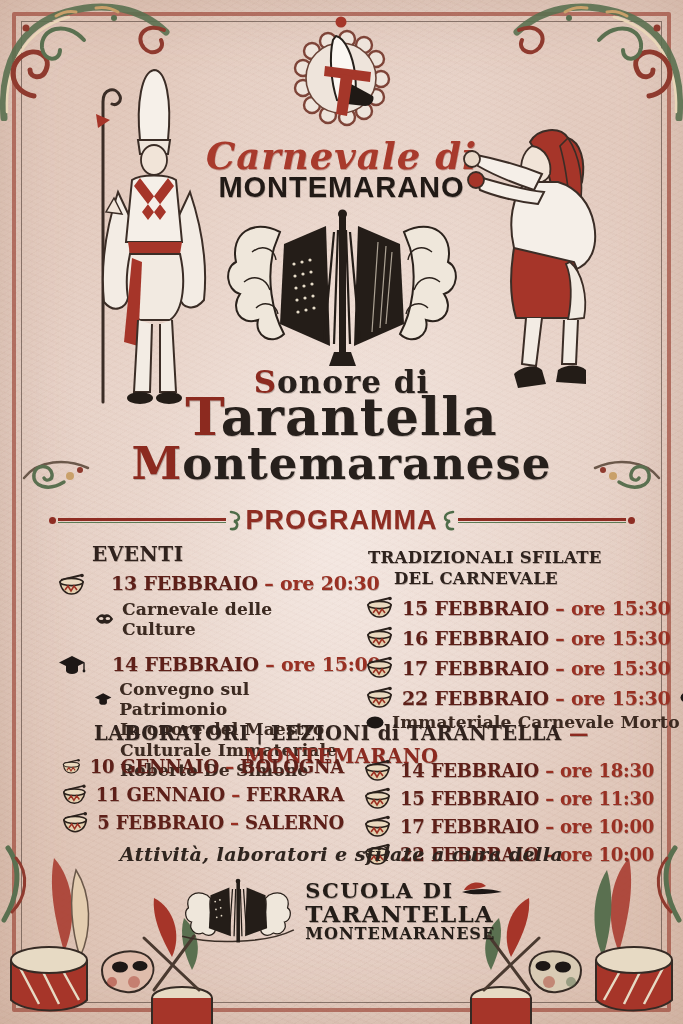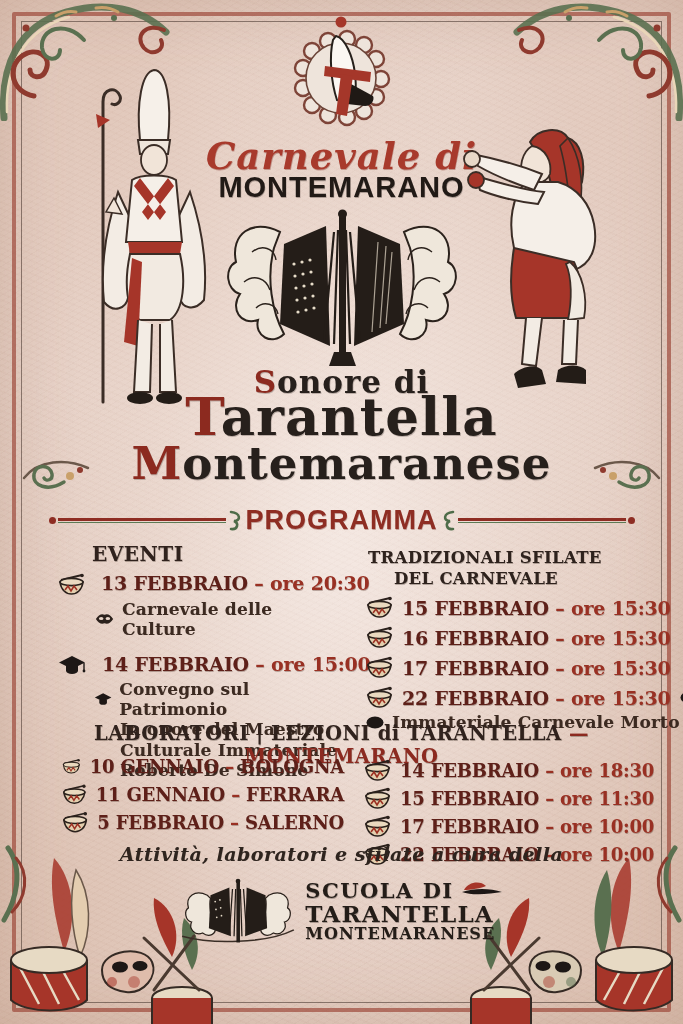--- a/index.html
+++ b/index.html
@@ -42,21 +42,21 @@
   .ev-left{width:284px;}
   .col-divider{width:2px;background:rgba(58,43,35,.78);}
   .vd1{height:158px;margin-top:14px;}
   .ev-right{flex:1;padding-left:24px;}
   .sec-heading{font-weight:bold;font-size:20px;color:#30221d;letter-spacing:.5px;
     text-shadow:.5px .5px 0 rgba(40,25,18,.3);}
   .ev-heading{margin:2px 0 4px 34px;}
   .par-heading{font-weight:bold;font-size:16.5px;color:#2e221d;line-height:1.25;
     letter-spacing:.3px;margin:8px 0 6px 2px;text-shadow:.5px .5px 0 rgba(40,25,18,.3);}
   .par-heading .l2{margin-left:26px;}
-  .ev-row{display:flex;align-items:flex-start;gap:16px;margin-top:6px;}
+  .ev-row{display:flex;align-items:flex-start;gap:26px;margin-top:6px;}
   .ev-icon{flex:0 0 auto;margin-top:1px;}
   .dateline{font-weight:bold;font-size:19px;letter-spacing:-.2px;white-space:nowrap;
     text-shadow:.5px .5px 0 rgba(60,25,18,.3);}
   .d-date{color:#5e2019;}
   .d-dash,.d-time{color:#993023;}
   .detail-row{display:flex;align-items:center;gap:7px;margin:3px 0 0 36px;}
   .detail-text{font-weight:bold;font-size:17px;color:#3c2a21;letter-spacing:.2px;
     text-shadow:.4px .4px 0 rgba(45,30,22,.25);}
   .detail-cont{margin-left:62px;line-height:1.22;}
   .par-row{display:flex;align-items:center;gap:9px;margin-top:7px;}

